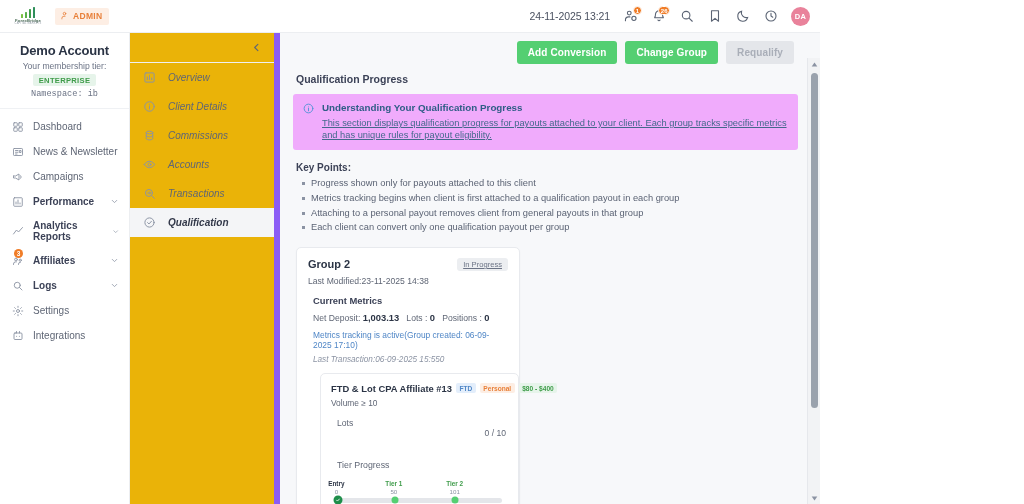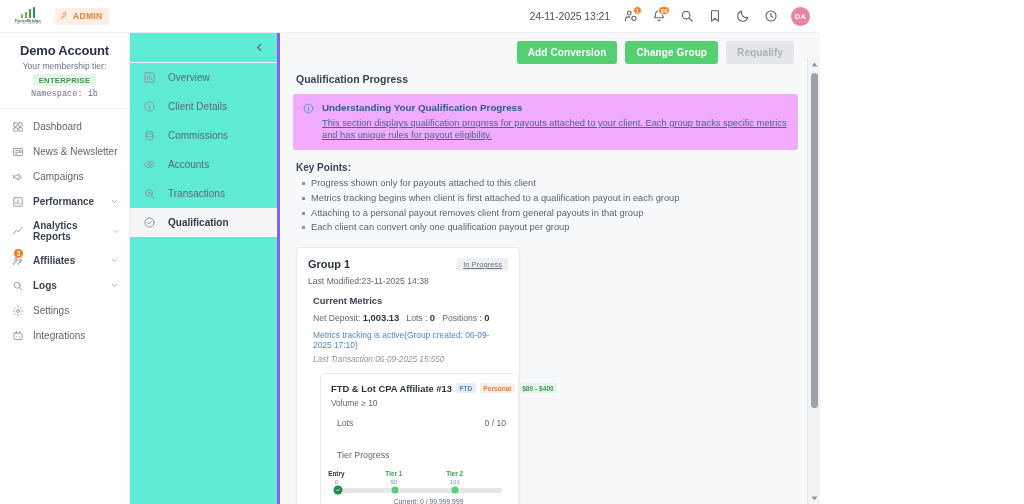--- a/index.html
+++ b/index.html
@@ -77,21 +77,21 @@
   .nav-ic { width: 13px; height: 13px; flex: 0 0 13px; color: #8b93a3; position: relative; display:flex;align-items:center;justify-content:center;}
   .nav-ic svg { width: 12px; height: 12px; display:block; }
   .chev { margin-left: auto; width: 9px; height: 9px; color: #9aa2b0; }
   .nav-badge {
     position: absolute; left: 14px; top: 1px; background: #f07d28; color: #fff;
     border-radius: 8px; font-size: 6.5px; font-weight: 700; width: 9px; height: 9px;
     line-height: 9px; text-align: center; z-index:2;
   }
 
   
-  .rail { width: 150px; flex: 0 0 150px; background: #5eead4; border-right: 3px solid #8b5cf6; }
+  .rail { width: 150px; flex: 0 0 150px; background: #eab308; border-right: 6px solid #8b5cf6; font-style: italic; }
   .rail-top { height: 30px; display: flex; align-items: center; justify-content: flex-end; padding-right: 12px; border-bottom: 1px solid #eff1f4;}
   .collapse-btn { width: 11px; height: 11px; color: #5f6675; cursor: pointer; }
   .rail-item {
     display: flex; align-items: center; gap: 12px; padding: 8px 10px 8px 13px;
     font-size: 10px; color: #5f6675; cursor: pointer;
   }
   .rail-item.active { background: #f4f5f7; font-weight: 700; color: #33394a; }
   .rail-ic { width: 13px; height: 13px; flex: 0 0 13px; color: #8b93a3; display:flex;align-items:center;justify-content:center;}
   .rail-ic svg { width: 13px; height: 13px; display:block; }
 
@@ -148,21 +148,21 @@
     margin: 9px 0 0 12px; width: 199px; background: #fff;
     border: 1px solid #e8eaee; border-radius: 5px; padding: 9px 10px 10px;
   }
   .aff-head { display: flex; align-items: center; gap: 4px; flex-wrap: nowrap; text-align: right; }
   .aff-name { font-size: 9.4px; font-weight: 700; color: #2b3445; white-space: nowrap; }
   .chip { font-size: 6.6px; font-weight: 700; padding: 1.5px 3.5px; border-radius: 2px; white-space: nowrap; }
   .chip.ftd { background: #e3eefb; color: #4f86c6; }
   .chip.personal { background: #fdeee4; color: #e8803a; }
   .chip.range { background: #e6f4ea; color: #3f9c4a; }
   .aff-vol { font-size: 8.4px; color: #5f6675; margin-top: 4px; }
-  .aff-row { display: flex; font-size: 8.6px; color: #5f6675; margin-top: 10px; padding: 0 2px 0 6px; }
+  .aff-row { display: flex; font-size: 8.6px; color: #5f6675; margin-top: 10px; padding: 0 2px 0 6px; flex-direction: column; }
   .aff-row span:last-child { margin-left: auto; }
 
   .tier-h { font-size: 8.8px; color: #5f6675; margin: 22px 0 0 6px; }
   .tiers { margin: 10px 6px 0 2px; position: relative; }
   .tier-labels { position: relative; height: 18px; }
   .tl { position: absolute; text-align: center; transform: translateX(-50%); }
   .tl .n { font-size: 6.4px; font-weight: 700; color: #3f9c4a; display: block; }
   .tl .n.entry { color: #2b3445; }
   .tl .v { font-size: 6.2px; color: #8b93a3; display: block; margin-top: 1px; }
   .bar { position: relative; height: 5px; background: #e4e6ea; border-radius: 4px; margin-left: 2px; }
@@ -480,21 +480,21 @@
         <div class="kp-title">Key Points:</div>
         <ul class="kp-list" id="kp-list">
             <li>Progress shown only for payouts attached to this client</li>
             <li>Metrics tracking begins when client is first attached to a qualification payout in each group</li>
             <li>Attaching to a personal payout removes client from general payouts in that group</li>
             <li>Each client can convert only one qualification payout per group</li>
           </ul>
 
         <div class="group-card">
           <div class="g-head">
-            <span class="g-title">Group 1</span>
+            <span class="g-title">Group 2</span>
             <span class="g-status">In Progress</span>
           </div>
           <div class="g-modified">Last Modified:23-11-2025 14:38</div>
           <div class="g-metrics-h">Current Metrics</div>
           <div class="g-metrics">
             <span>Net Deposit:</span>
             <b>1,003.13</b>
             &nbsp;
             <span>Lots :</span>
             <b>0</b>

